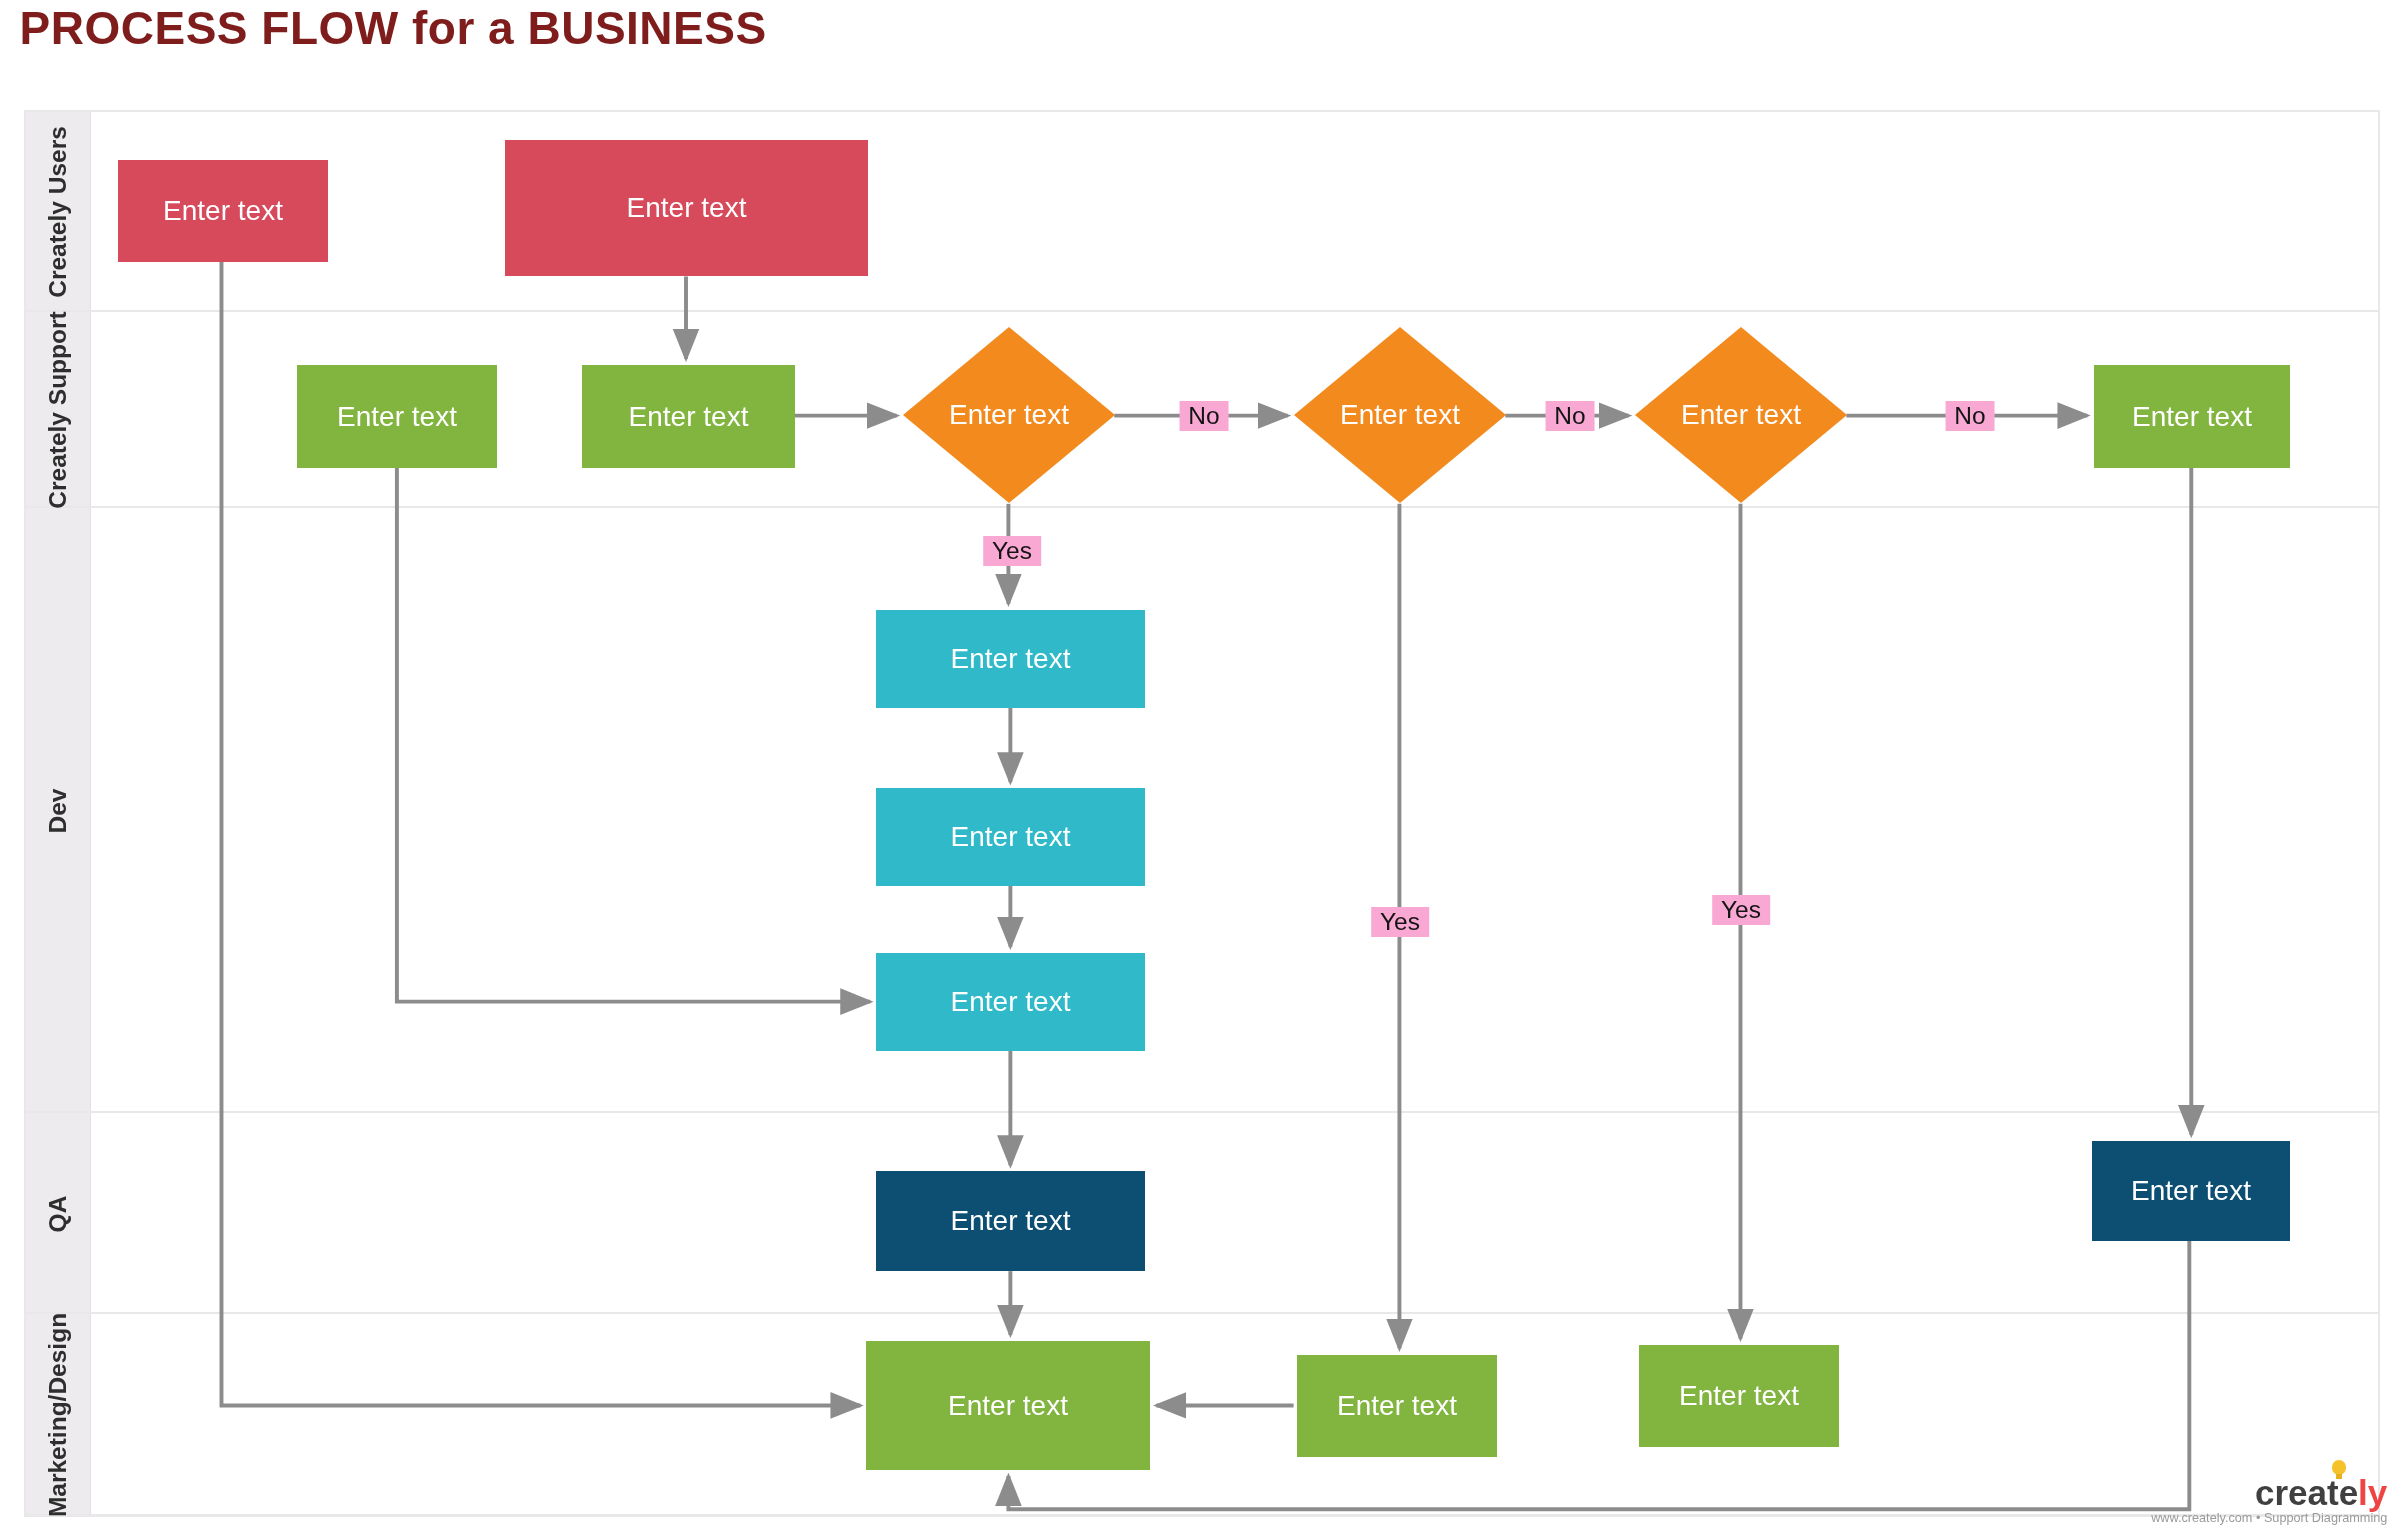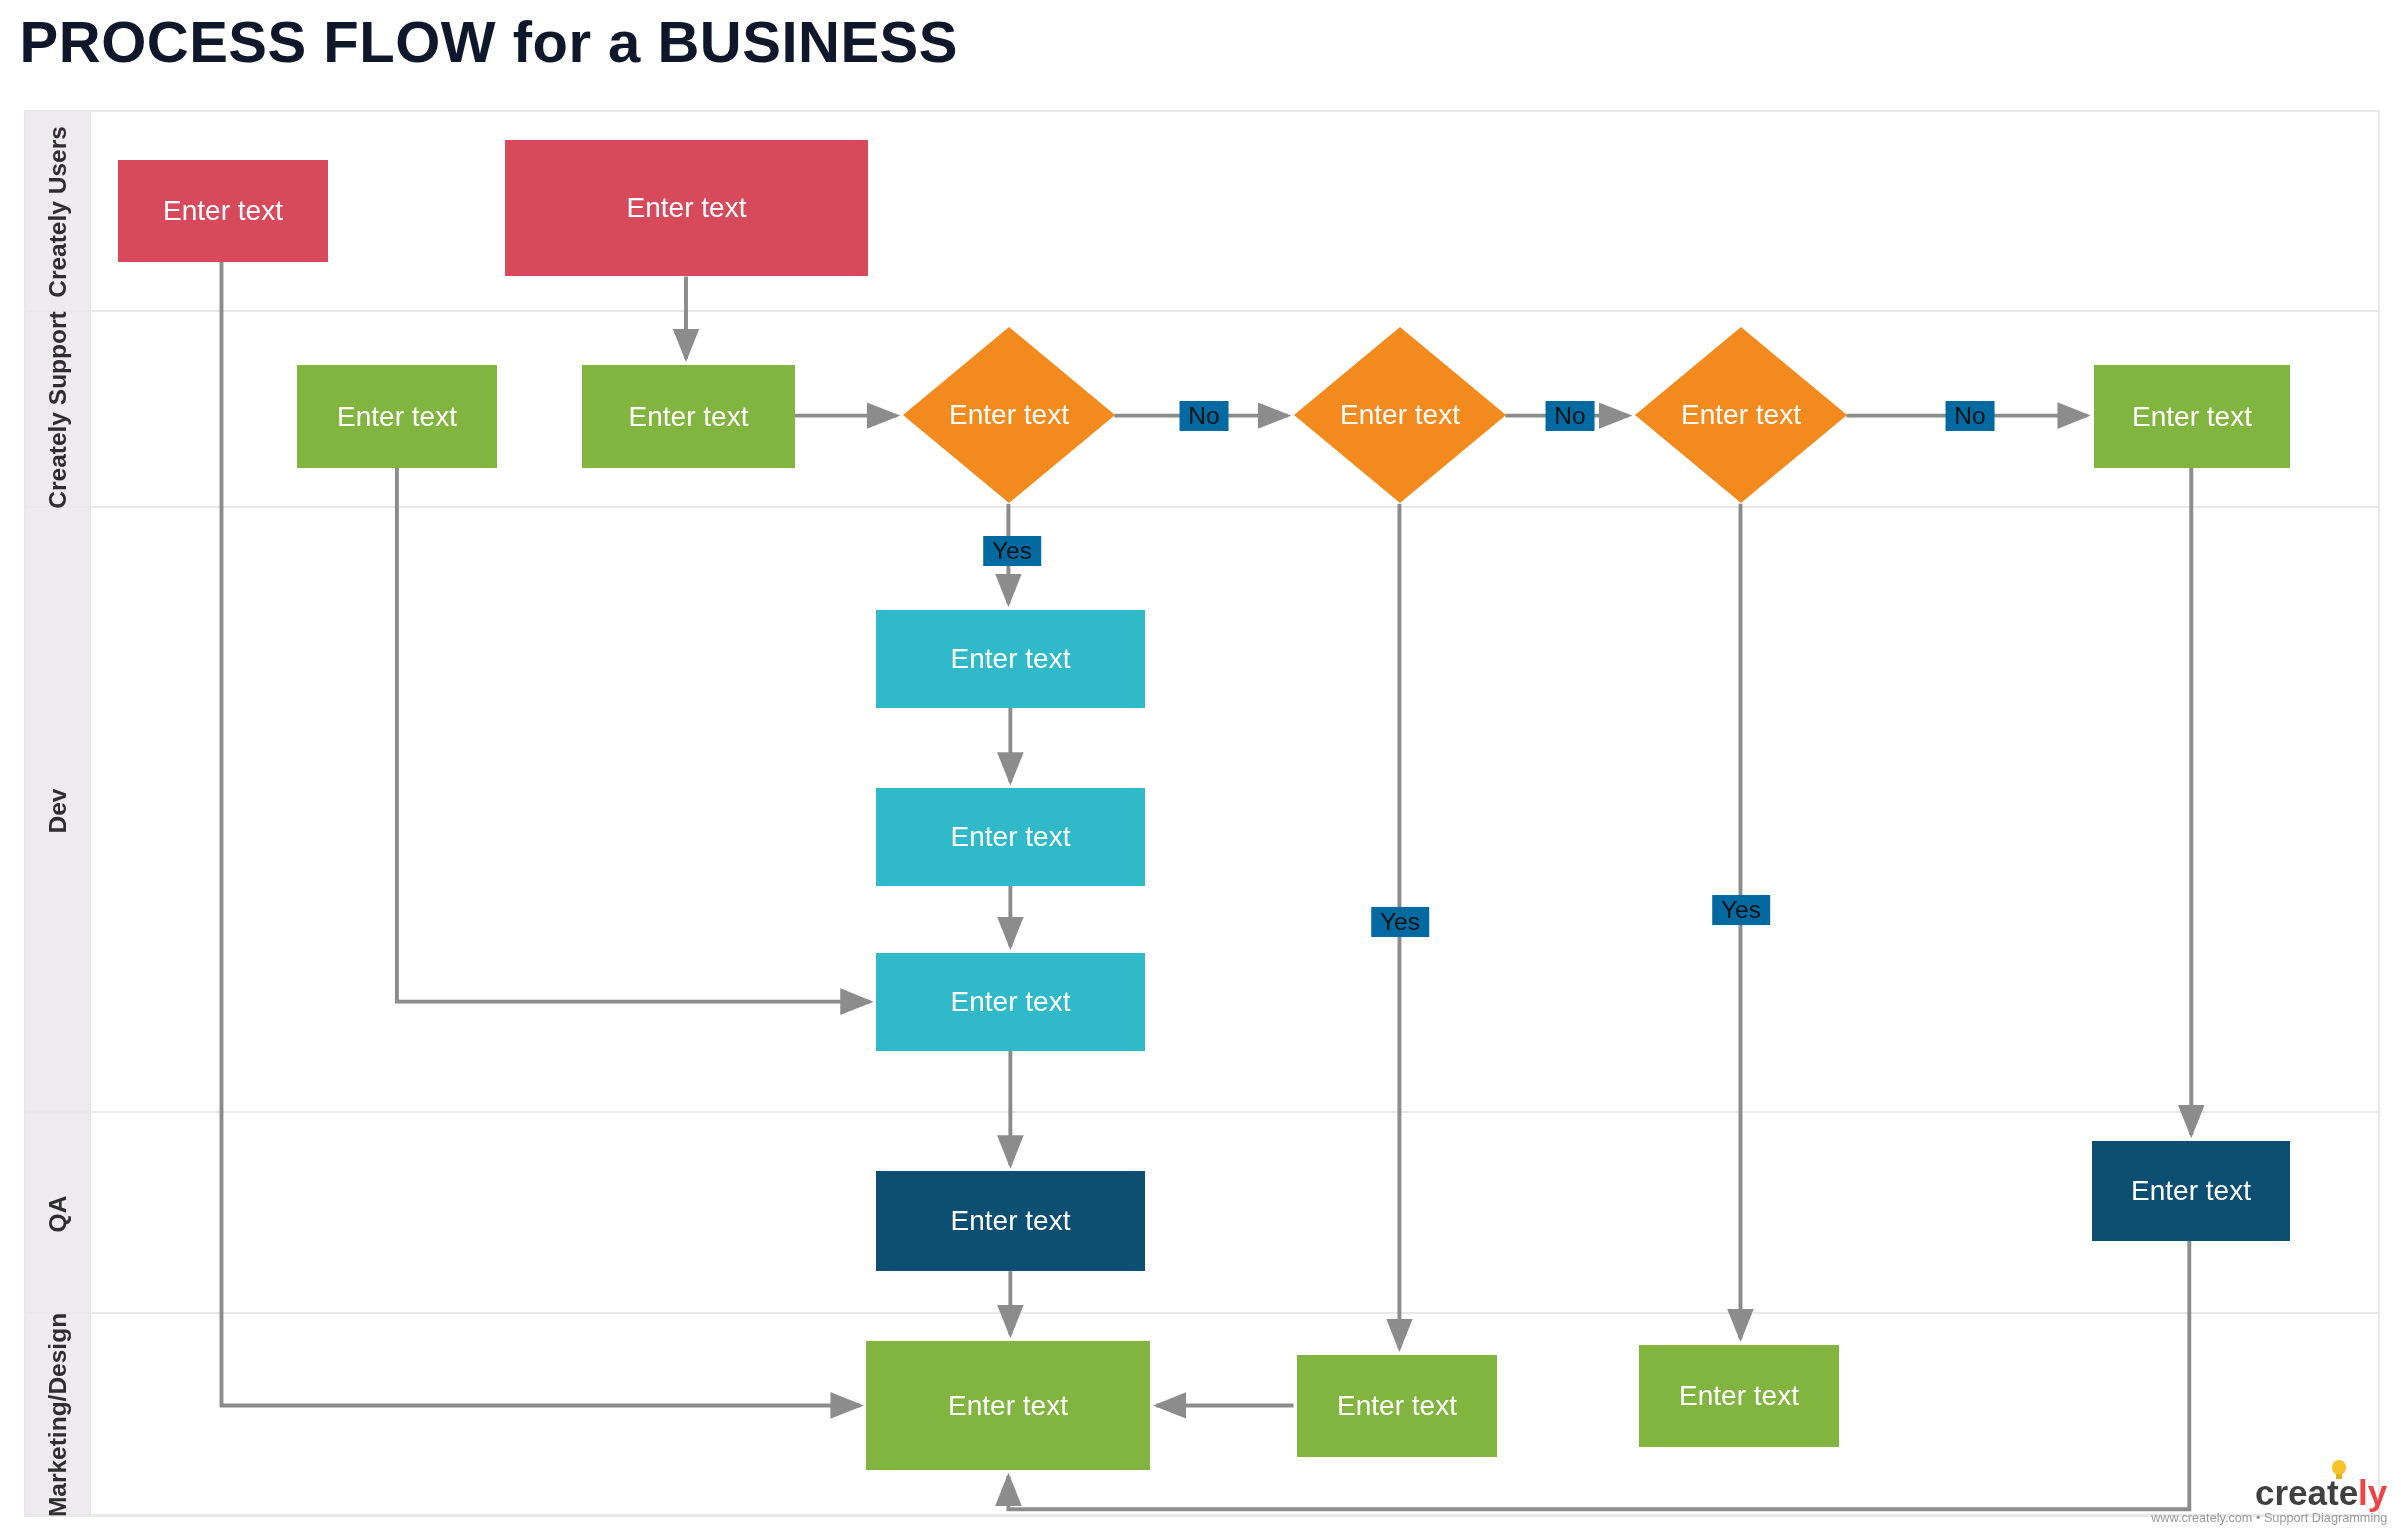--- a/index.html
+++ b/index.html
@@ -2,22 +2,22 @@
 <html><head>
 <meta charset="utf-8">
 <style>
   html,body{margin:0;padding:0;background:#ffffff;}
   body{
     width:2401px;height:1529px;position:relative;overflow:hidden;
     font-family:"Liberation Sans","DejaVu Sans",sans-serif;
   }
   
   .page-title{
-    position:absolute;left:19.6px;top:8px;
-    font-size:58px;font-weight:700;color:#0f172a;letter-spacing:0.5px;
+    position:absolute;left:19.6px;top:1px;
+    font-size:46px;font-weight:700;color:#7f1d1d;letter-spacing:0.5px;
   }
   
   .lane-container{
     position:absolute;left:23.5px;top:110px;width:2356px;height:1407px;
     border:2px solid #e9e7e9;background:#ffffff;box-sizing:border-box;
   }
   .lane-strip{
     position:absolute;left:0;top:0;width:65px;height:100%;
     background:#edebed;border-right:1px solid #e2e0e2;box-sizing:border-box;
   }
@@ -41,21 +41,21 @@
   .rect-green{background:#82b440;}
   .rect-teal{background:#30b9c9;}
   .rect-navy{background:#0d4f73;}
   .diamond{
     background:#f28a1e;
     clip-path:polygon(50% 0,100% 50%,50% 100%,0 50%);
   }
   
   .edge-label{
     position:absolute;z-index:6;transform:translate(-50%,-50%);
-    background:#0369a1;padding:1px 8.8px;
+    background:#f9a8d4;padding:1px 8.8px;
     font-size:24.5px;color:#141414;
   }
   
   .brand{position:absolute;right:13.7px;bottom:3.9px;z-index:8;text-align:right;}
   .brand-name{font-size:35px;font-weight:700;line-height:33px;position:relative;display:inline-block;}
   .brand-blue{color:#404040;}
   .brand-orange{color:#ef4444;}
   .bulb{
     position:absolute;top:-15.7px;right:41px;width:14.7px;height:14.7px;border-radius:50%;
     background:#f5c22b;

